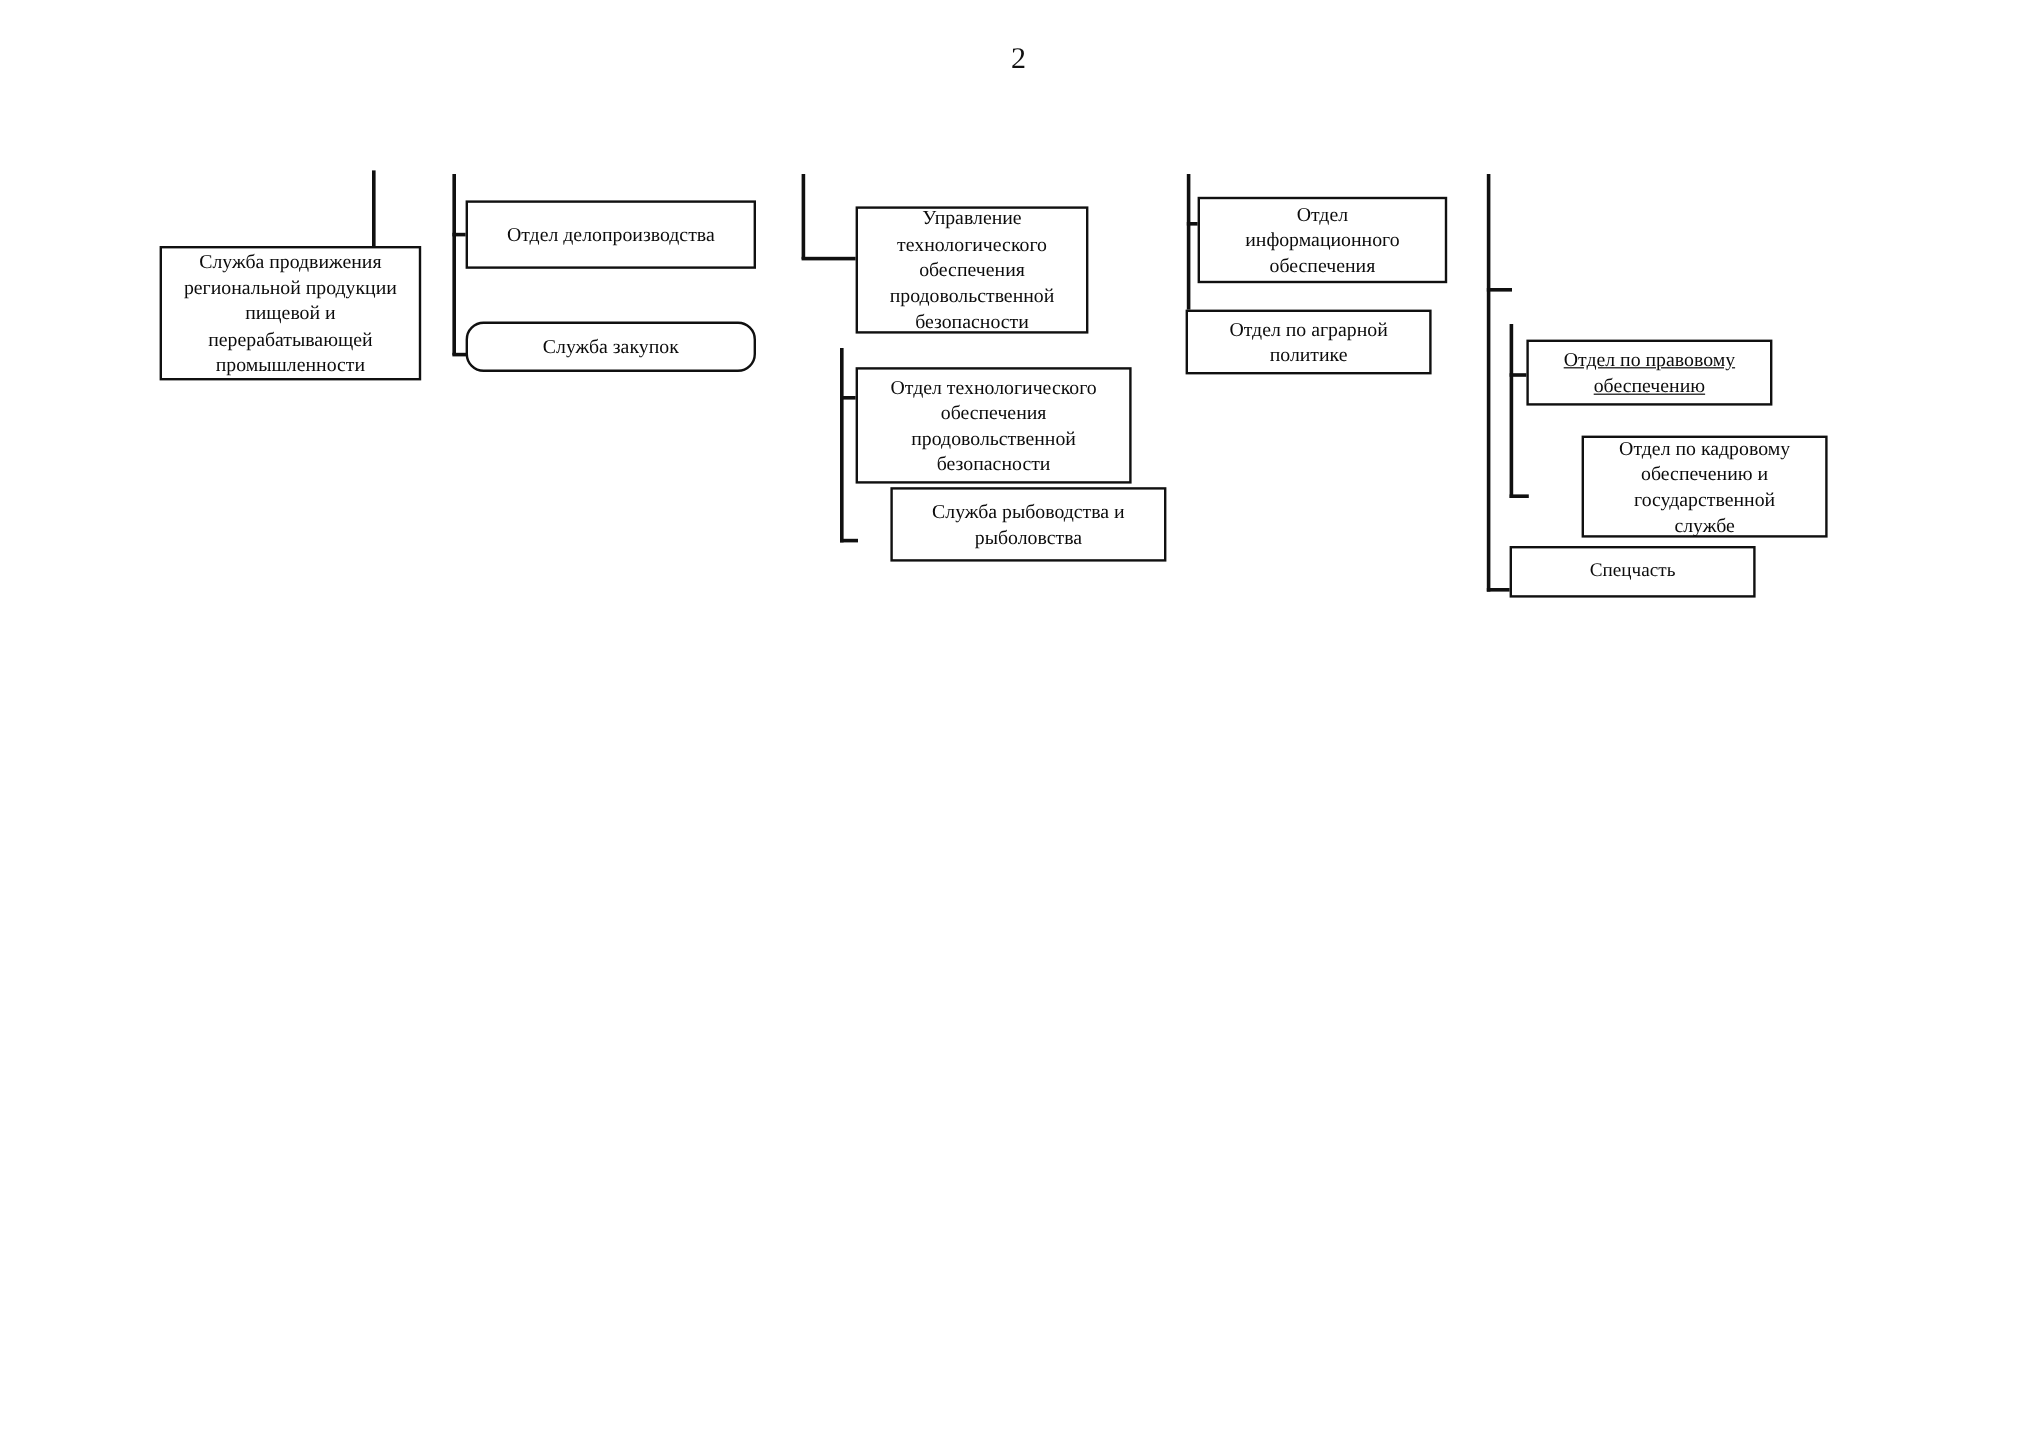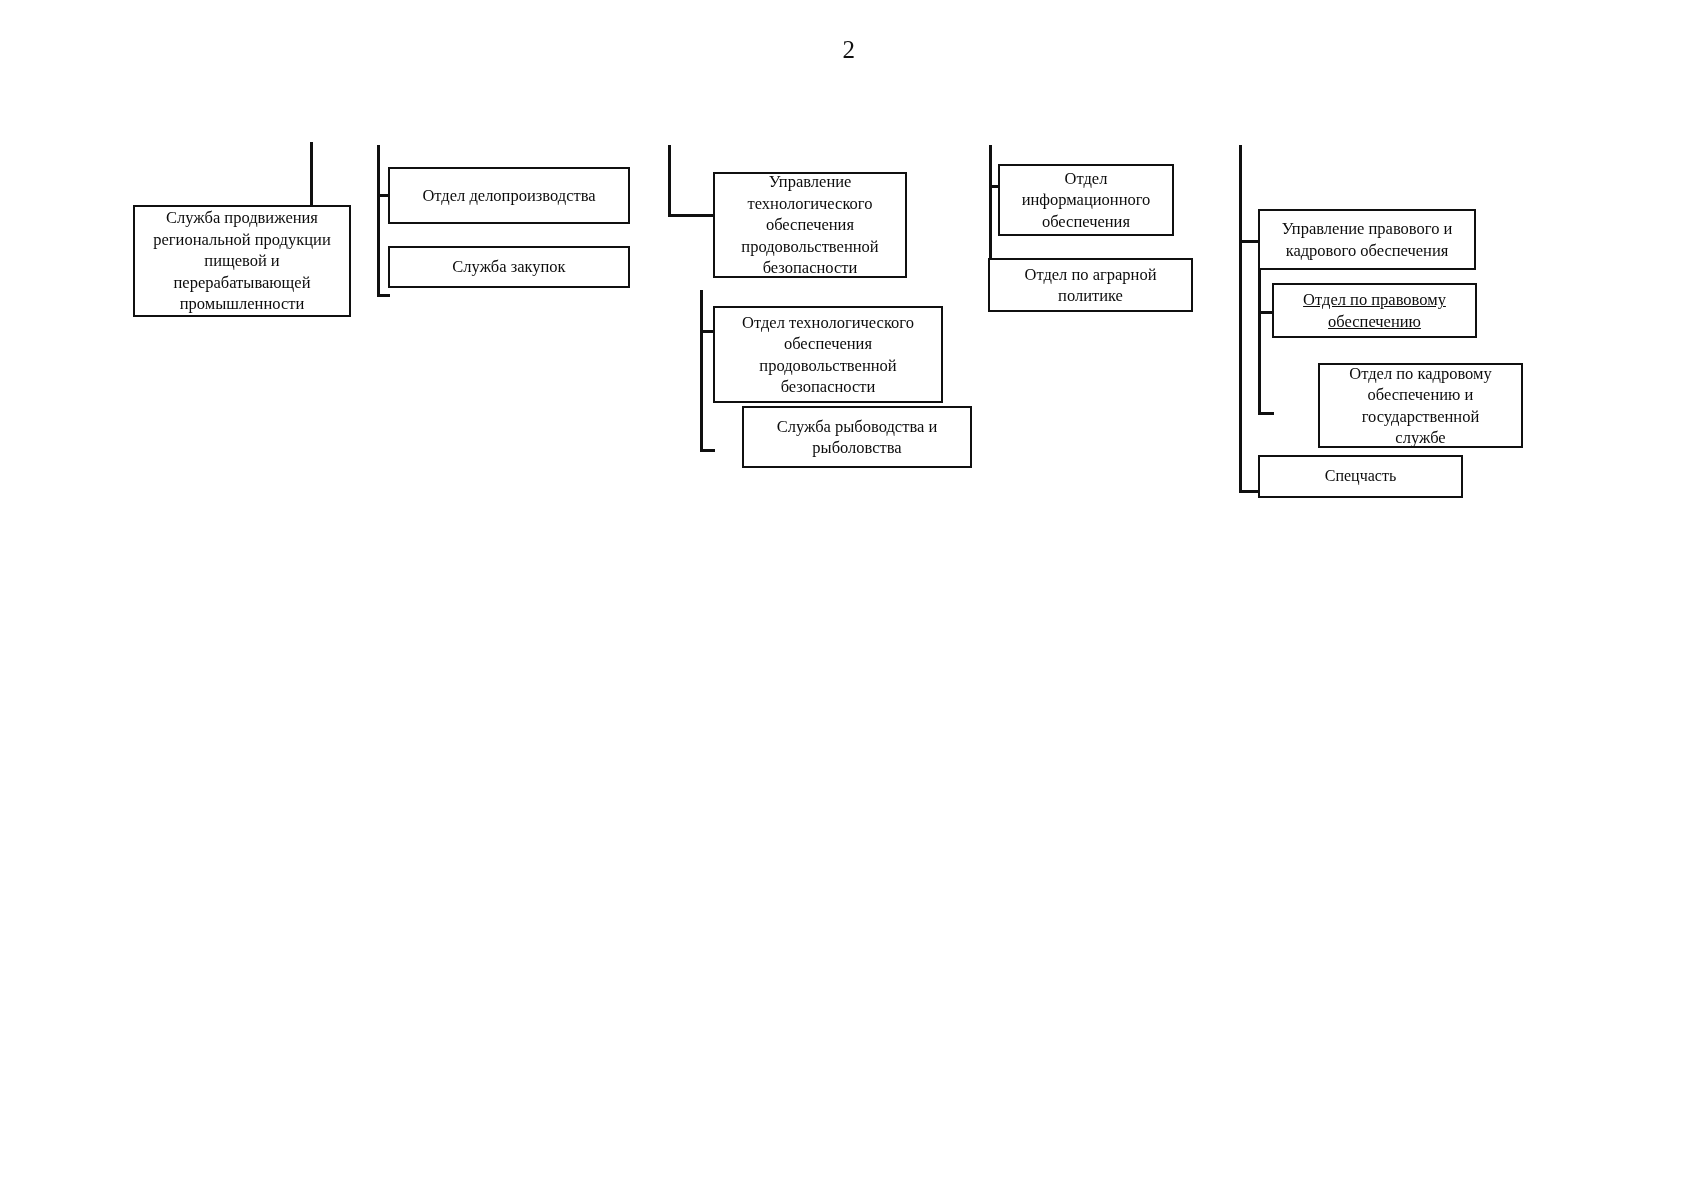--- a/index.html
+++ b/index.html
@@ -82,21 +82,21 @@
         <span class="node-text">Служба продвижения
 региональной продукции
 пищевой и
 перерабатывающей
 промышленности</span>
       </div>
       <div class="vline" style="left: 377px; top: 145px; height: 151px;"></div>
       <div class="node-box" style="left: 388px; top: 167px; width: 242px; height: 57px; font-size: 16.5px;">
         <span class="node-text">Отдел делопроизводства</span>
       </div>
-      <div class="node-box" style="left: 388px; top: 246px; width: 242px; height: 42px; font-size: 16.5px;">
+      <div class="node-box" style="left: 388px; top: 268px; width: 242px; height: 42px; font-size: 16.5px; border-radius: 15px;">
         <span class="node-text">Служба закупок</span>
       </div>
       <div class="vline" style="left: 668px; top: 145px; height: 71px;"></div>
       <div class="vline" style="left: 700px; top: 290px; height: 162px;"></div>
       <div class="node-box" style="left: 713px; top: 172px; width: 194px; height: 106px; font-size: 16.5px;">
         <span class="node-text">Управление
 технологического
 обеспечения
 продовольственной
 безопасности</span>
@@ -105,35 +105,31 @@
         <span class="node-text">Отдел технологического
 обеспечения
 продовольственной
 безопасности</span>
       </div>
       <div class="node-box" style="left: 713px; top: 406px; width: 230px; height: 62px; font-size: 16.5px; margin-left: 29px;">
         <span class="node-text">Служба рыбоводства и
 рыболовства</span>
       </div>
       <div class="vline" style="left: 989px; top: 145px; height: 144px;"></div>
-      <div class="node-box" style="left: 998px; top: 164px; width: 176px; height: 72px; font-size: 16.5px;">
+      <div class="node-box" style="left: 998px; top: 164px; width: 208px; height: 72px; font-size: 16.5px;">
         <span class="node-text">Отдел
 информационного
 обеспечения</span>
       </div>
       <div class="node-box" style="left: 988px; top: 258px; width: 205px; height: 54px; font-size: 16.5px; text-align: center;">
         <span class="node-text">Отдел по аграрной
 политике</span>
       </div>
       <div class="vline" style="left: 1239px; top: 145px; height: 348px;"></div>
       <div class="vline" style="left: 1258px; top: 270px; height: 145px;"></div>
-      <div class="node-box" style="left: 1258px; top: 209px; width: 218px; height: 61px; font-size: 16.5px;">
-        <span class="node-text">Управление правового и
-кадрового обеспечения</span>
-      </div>
       <div class="node-box" style="left: 1272px; top: 283px; width: 205px; height: 55px; font-size: 16.5px; text-decoration: underline;">
         <span class="node-text">Отдел по правовому
 обеспечению</span>
       </div>
       <div class="node-box" style="left: 1272px; top: 363px; width: 205px; height: 85px; font-size: 16.5px; margin-left: 46px;">
         <span class="node-text">Отдел по кадровому
 обеспечению и
 государственной
 службе</span>
       </div>

